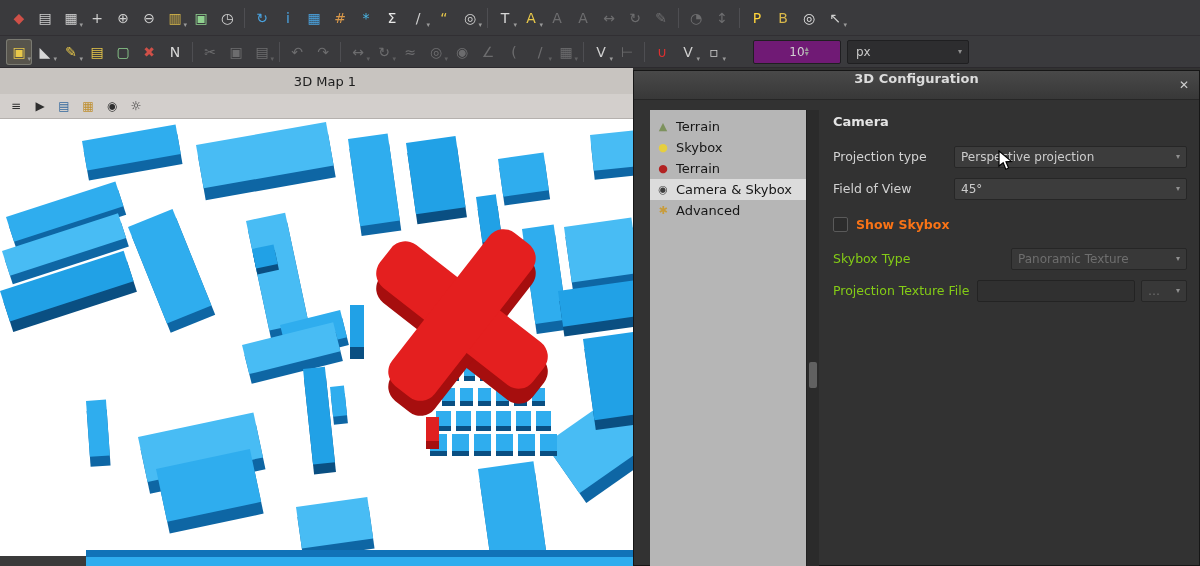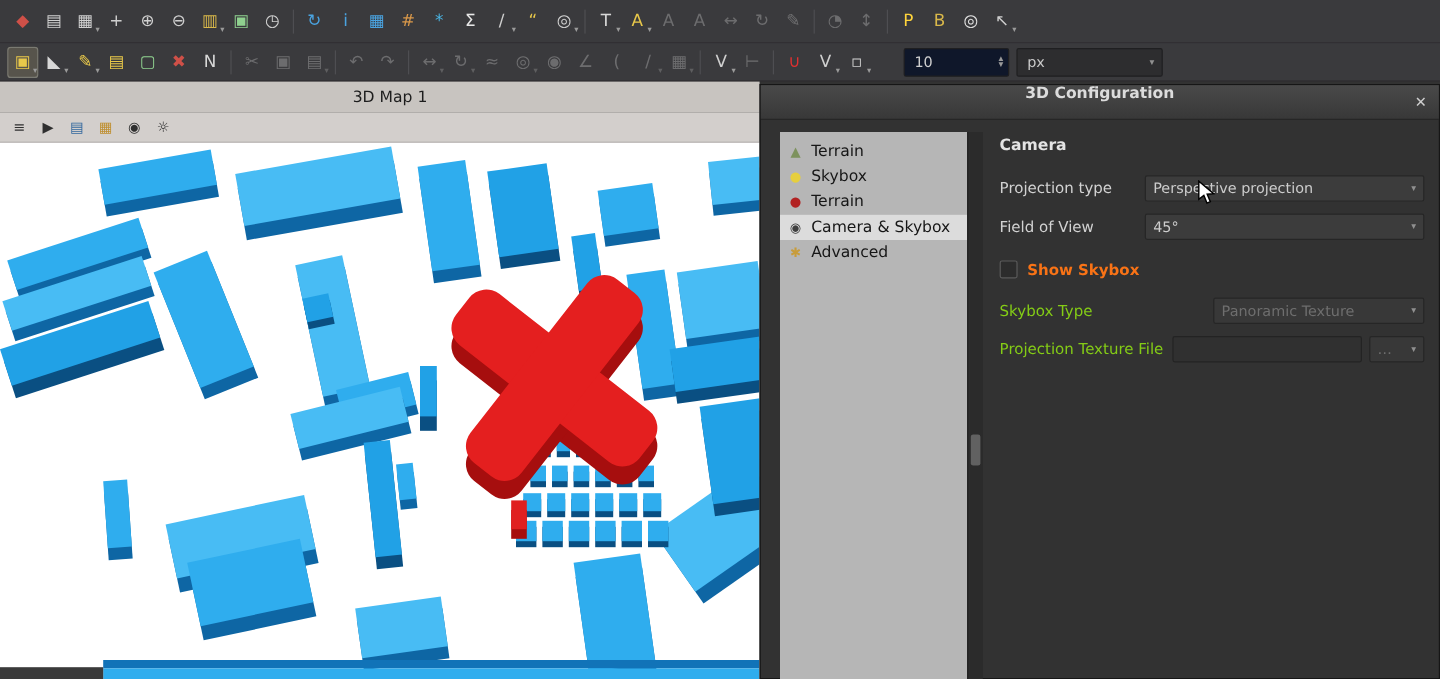--- a/index.html
+++ b/index.html
@@ -17,22 +17,22 @@
   #toolbar-row2{top:36px;height:32px;border-bottom:1px solid #2c2a2e;}
   .tb-btn{width:26px;height:26px;border-radius:3px;display:flex;align-items:center;
     justify-content:center;position:relative;flex:0 0 auto;}
   .tb-glyph{font-size:14px;line-height:1;}
   .tb-caret{display:none;font-size:7px;color:#9a9a9a;position:absolute;right:1px;bottom:2px;}
   .tb-btn.dd .tb-caret{display:block;}
   .tb-btn.dim{opacity:.38;}
   .tb-btn.sel{background:#57544c;box-shadow:inset 0 0 0 1px #7a7a72;}
   .tb-sep{width:1px;height:20px;background:#4e4e52;margin:0 4px;flex:0 0 auto;}
 
-  .spinbox{margin-left:26px;width:88px;height:24px;background:#0f172a;border:1px solid #1f1f21;
-    border-radius:2px;display:flex;align-items:center;justify-content:space-between;
+  .spinbox{margin-left:26px;width:88px;height:24px;background:#701a75;border:1px solid #1f1f21;
+    border-radius:2px;display:flex;align-items:center;justify-content:center;
     padding:0 4px 0 8px;color:#d0d0d0;font-size:12px;box-sizing:border-box;flex:0 0 auto;}
   .spin-btns{display:flex;flex-direction:column;line-height:.62;font-size:8px;color:#9a9a9a;}
   .units-combo{margin-left:6px;width:122px;height:24px;background:#2d2d2f;border:1px solid #1f1f21;
     border-radius:2px;display:flex;align-items:center;justify-content:space-between;
     padding:0 6px 0 8px;color:#c9c9c9;font-size:12px;box-sizing:border-box;flex:0 0 auto;}
   .units-combo .combo-arrow{font-size:8px;color:#909090;}
 
   
   .map-area{position:absolute;top:68px;left:0;width:633px;height:498px;}
   .map-header{height:26px;background:#c8c4c0;display:flex;align-items:center;justify-content:center;

